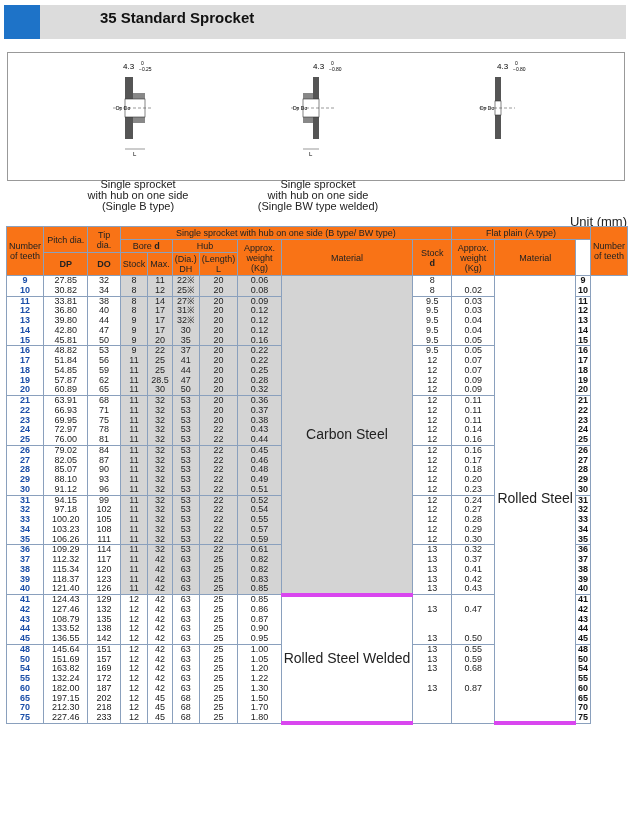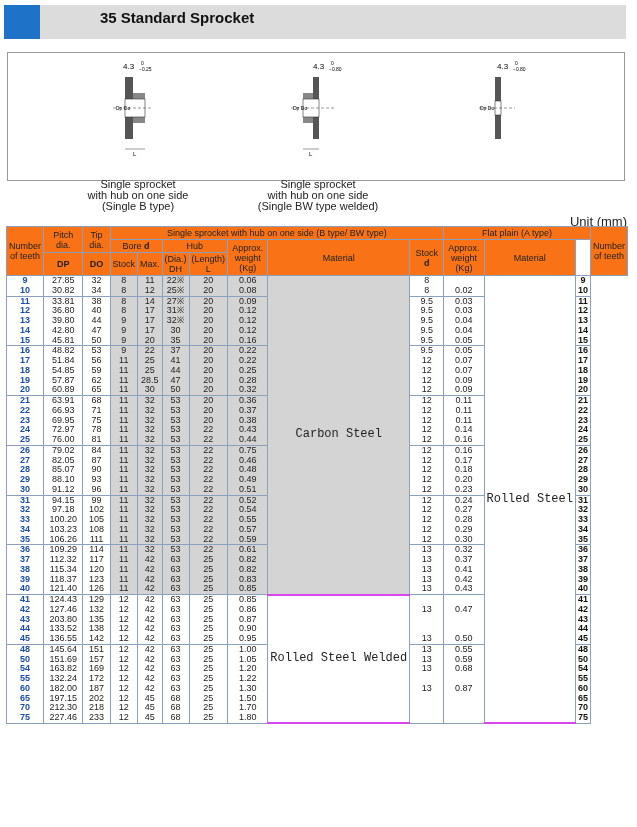--- a/index.html
+++ b/index.html
@@ -13,21 +13,21 @@
   .cap { font-size: 11px; line-height: 11px; color: #222; margin-top: 20px; }
   .unit { position: absolute; right: 10px; top: 214px; font-size: 13px; }
   table { position: absolute; left: 6px; top: 226px; width: 622px; border-collapse: collapse; font-size: 9px; }
   th { background: #f97316; font-weight: normal; border: 1px solid #8aa0bd; padding: 1px 2px; line-height: 10px; font-size: 9px; }
   th.b { font-weight: bold; }
   td { padding: 0 2px; height: 9.75px; line-height: 9.75px; text-align: center; border-left: 1px solid #8aa0bd; border-right: 1px solid #8aa0bd; white-space: nowrap; }
   td.tn { color: #1a4ea8; font-weight: bold; }
   td.tn2 { color: #111; font-weight: bold; }
   tr.grp td { border-top: 1px solid #8aa0bd; }
   td.gray { background: #d4d4d4; }
-  td.mat { vertical-align: middle; line-height: 11px; font-size: 12px; border-bottom: 2px solid #d946ef; font-family: Liberation Mono, monospace; }
+  td.mat { vertical-align: middle; line-height: 11px; font-size: 14px; border-bottom: 4px solid #d946ef; }
   tbody tr:last-child td { border-bottom: 1px solid #8aa0bd; }
 </style>
 </head>
 <body>
 
 <div class="title-bar">
   <div class="title-accent"></div>
   <div class="title-text">35 Standard Sprocket</div>
 </div>
 
@@ -338,21 +338,21 @@
         <td class="tn2">25</td>
       </tr>
       <tr class="grp">
         <td class="tn">26</td>
         <td>79.02</td>
         <td>84</td>
         <td class=" gray">11</td>
         <td class=" gray">32</td>
         <td class=" gray">53</td>
         <td class=" gray">22</td>
-        <td class=" gray">0.75</td>
+        <td class=" gray">0.45</td>
         <td>12</td>
         <td>0.16</td>
         <td class="tn2">26</td>
       </tr>
       <tr>
         <td class="tn">27</td>
         <td>82.05</td>
         <td>87</td>
         <td class=" gray">11</td>
         <td class=" gray">32</td>
@@ -554,21 +554,21 @@
         <td class="">42</td>
         <td class="">63</td>
         <td class="">25</td>
         <td class="">0.86</td>
         <td>13</td>
         <td>0.47</td>
         <td class="tn2">42</td>
       </tr>
       <tr>
         <td class="tn">43</td>
-        <td>203.80</td>
+        <td>108.79</td>
         <td>135</td>
         <td class="">12</td>
         <td class="">42</td>
         <td class="">63</td>
         <td class="">25</td>
         <td class="">0.87</td>
         <td></td>
         <td></td>
         <td class="tn2">43</td>
       </tr>

